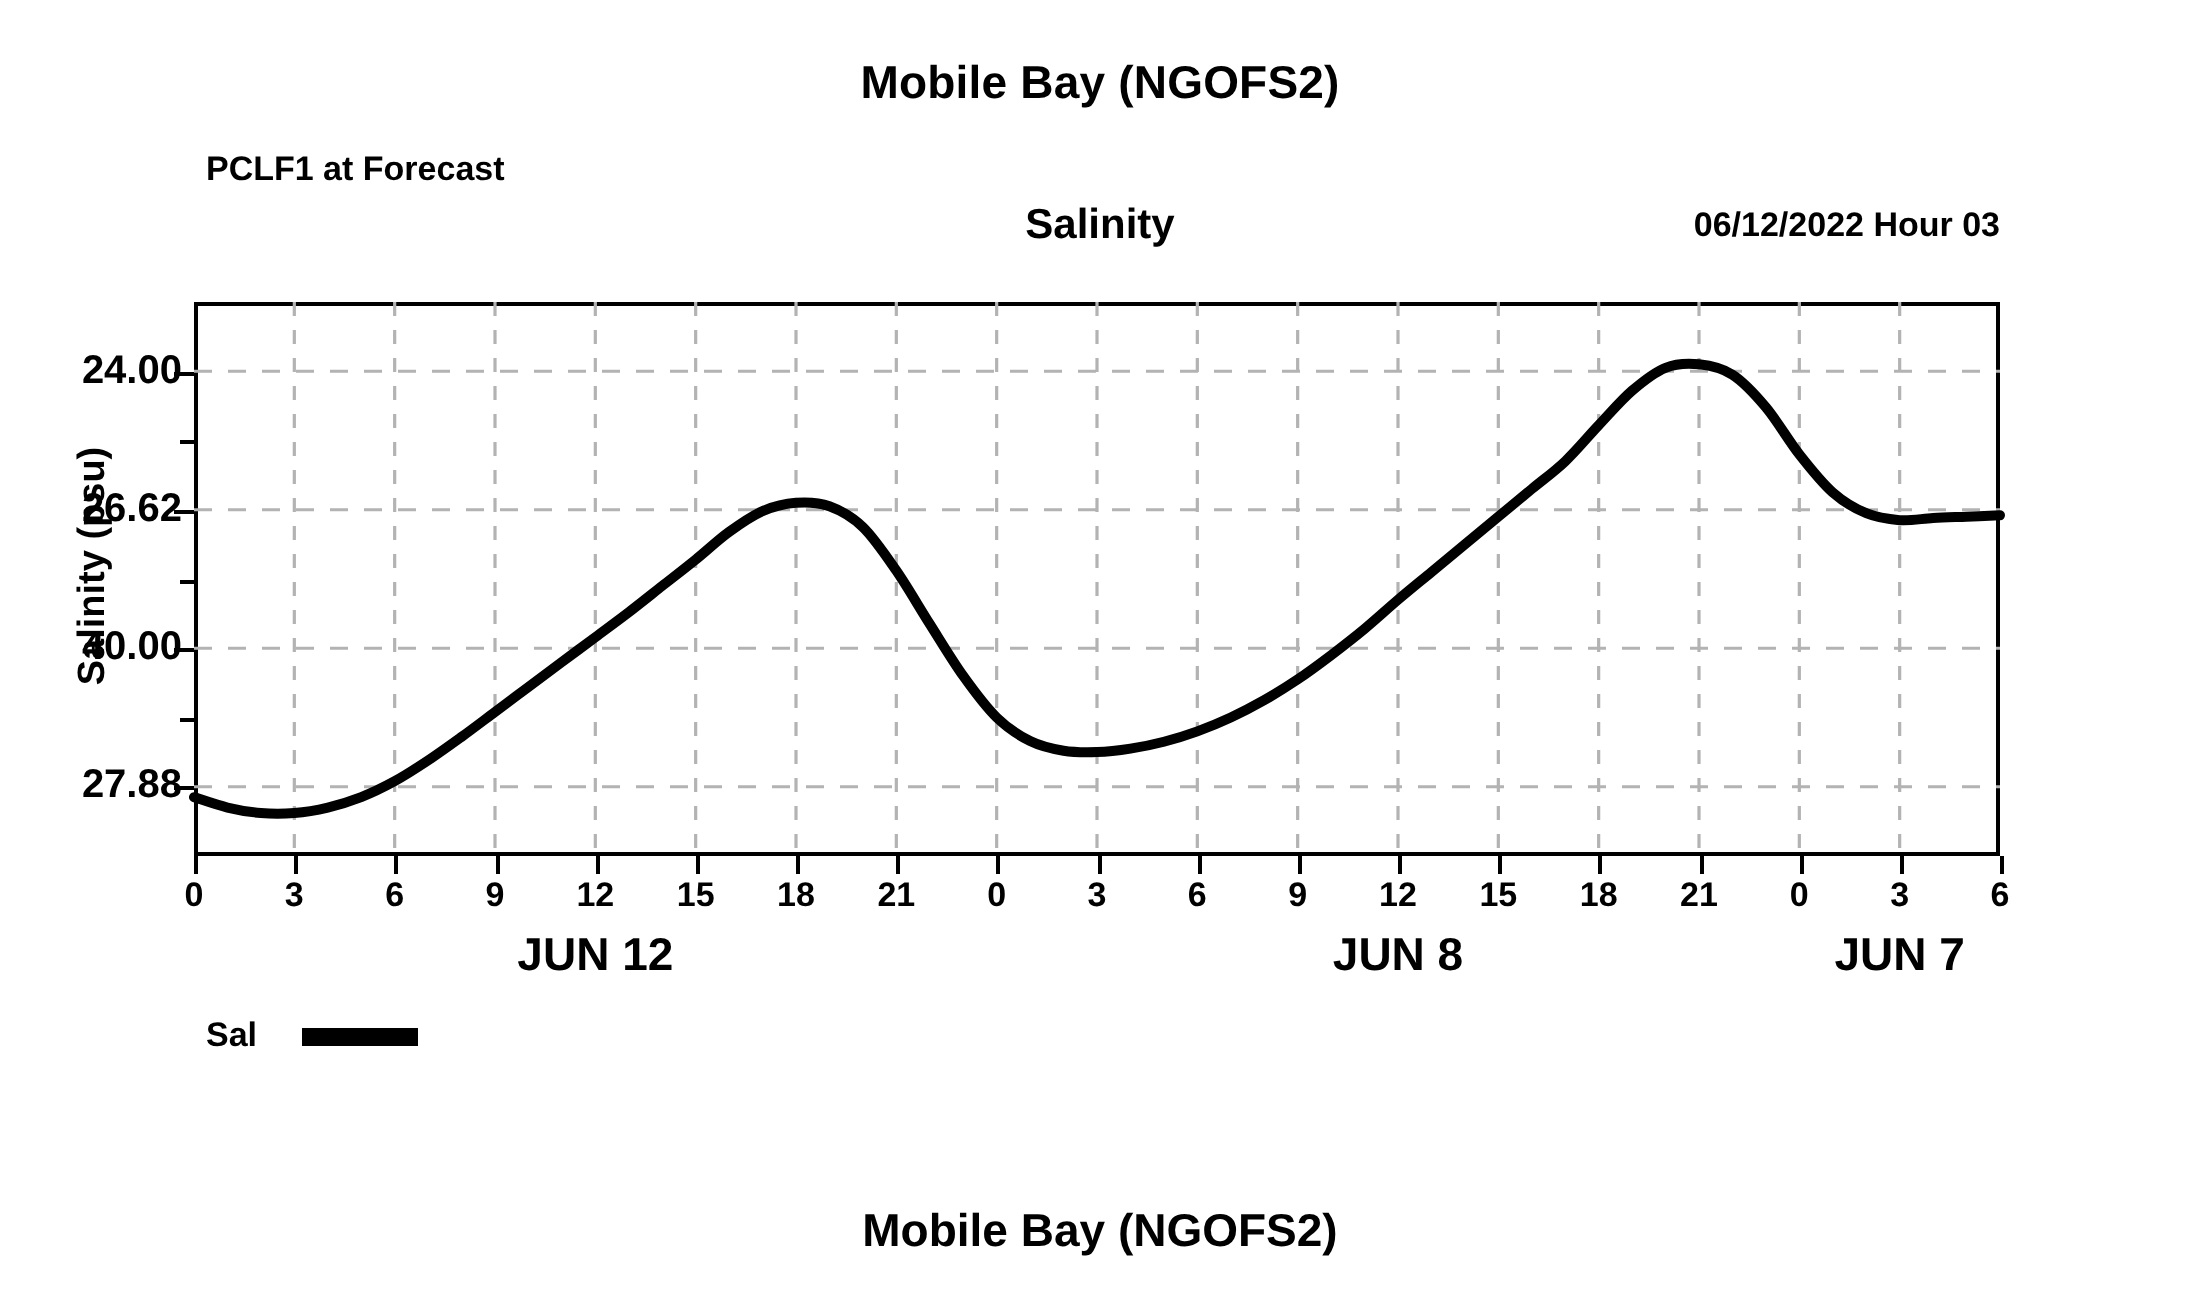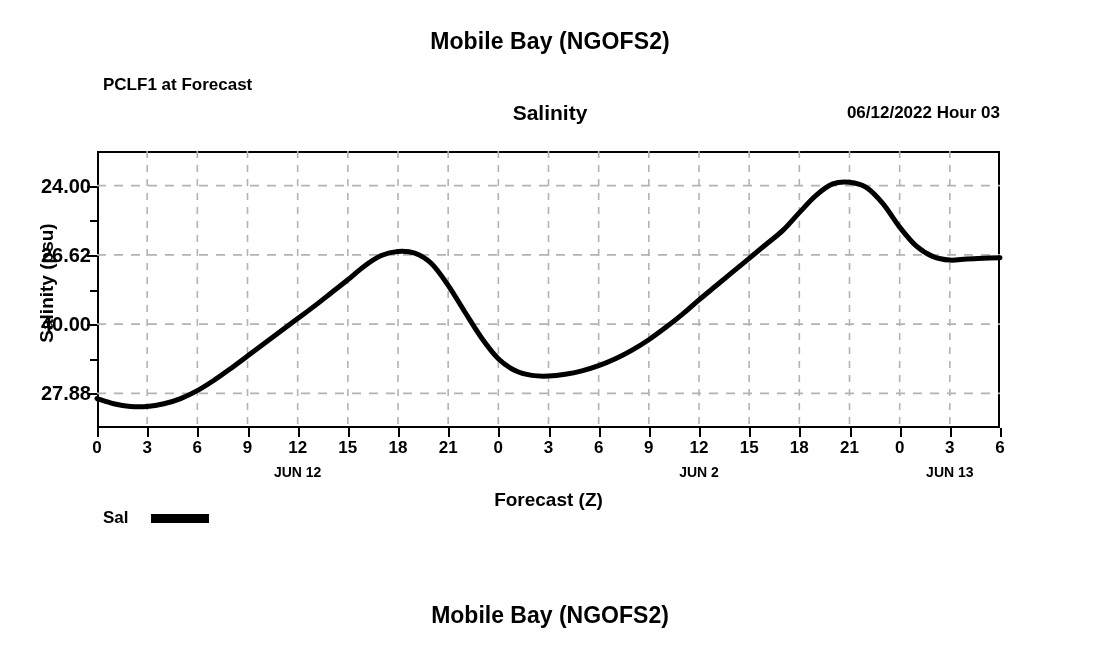--- a/index.html
+++ b/index.html
@@ -134,21 +134,21 @@
     top: 287px;
     transform: translateX(-50%);
     font-size: 17px;
     font-weight: bold;
     white-space: nowrap;
   }
   .xday-label {
     position: absolute;
     top: 313px;
     transform: translateX(-50%);
-    font-size: 14px;
+    font-size: 23px;
     font-weight: bold;
     white-space: nowrap;
   }
   .xlabel {
     position: absolute;
     left: 0;
     top: 338px;
     width: 903px;
     text-align: center;
     font-size: 19px;
@@ -260,25 +260,24 @@
         <div class="xtick-label" style="left: 702.333px;">18</div>
         <div class="xtick" style="left: 752.5px;"></div>
         <div class="xtick-label" style="left: 752.5px;">21</div>
         <div class="xtick" style="left: 802.667px;"></div>
         <div class="xtick-label" style="left: 802.667px;">0</div>
         <div class="xtick" style="left: 852.833px;"></div>
         <div class="xtick-label" style="left: 852.833px;">3</div>
         <div class="xtick" style="left: 903px;"></div>
         <div class="xtick-label" style="left: 903px;">6</div>
         <div class="xday-label" style="left: 200.667px;">JUN 12</div>
-        <div class="xday-label" style="left: 602px;">JUN 2</div>
-        <div class="xday-label" style="left: 852.833px;">JUN 13</div>
+        <div class="xday-label" style="left: 602px;">JUN 8</div>
+        <div class="xday-label" style="left: 852.833px;">JUN 7</div>
       </div>
     <div class="ylabel">Salinity (psu)</div>
-    <div class="xlabel">Forecast (Z)</div>
   </div>
 
   <div class="legend">
     <span class="legend-label">Sal</span>
     <span class="legend-swatch"></span>
   </div>
 
   <div class="title-bottom">Mobile Bay (NGOFS2)</div>
 
 </div>

